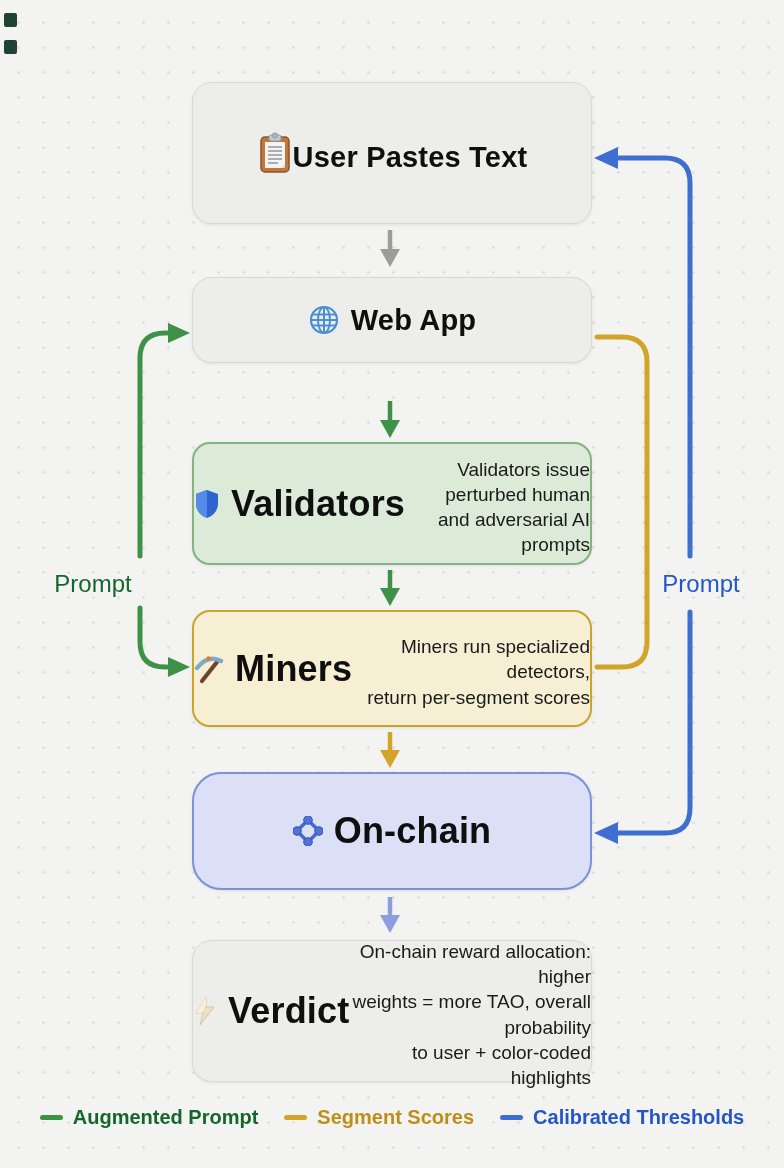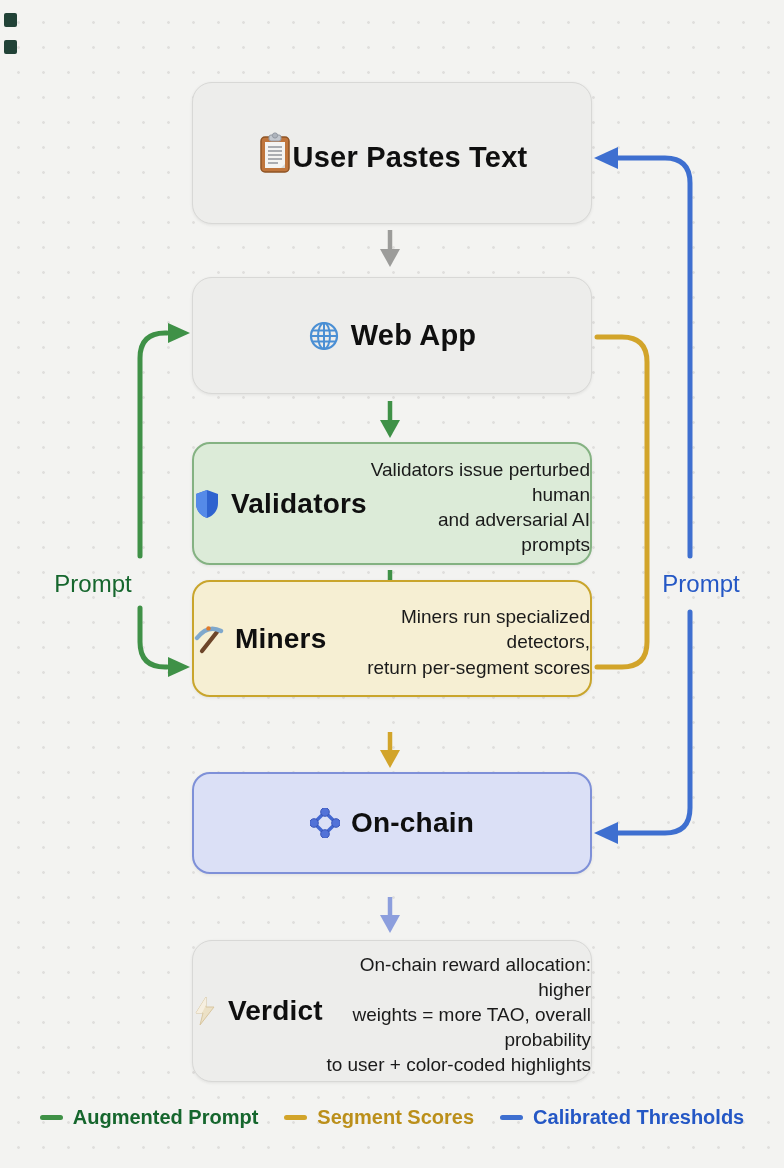--- a/index.html
+++ b/index.html
@@ -15,21 +15,21 @@
     position:absolute;left:192px;width:400px;box-sizing:border-box;
     border-radius:20px;display:flex;flex-direction:row;align-items:center;justify-content:center;
     box-shadow:0 1px 3px rgba(70,70,70,.10);
   }
   .node.gray{background:var(--box_gray_bg);border:1.5px solid var(--box_gray_border);}
   .node.green{background:var(--green_bg);border:2px solid var(--green_border);border-radius:18px;}
   .node.gold{background:var(--gold_bg);border:2px solid var(--gold_border);border-radius:18px;}
   .node.blue{background:var(--blue_bg);border:2px solid var(--blue_border);border-radius:18px;}
   .hdr{display:flex;align-items:center;justify-content:center;gap:11px;}
   .icon{display:flex;align-items:center;justify-content:center;line-height:0;}
-  .title{font-size:28px;font-weight:700;color:var(--title_color);letter-spacing:.2px;}
+  .title{font-size:36px;font-weight:700;color:var(--title_color);letter-spacing:.2px;}
   .title.big{font-size:29px;}
   .subtitle{
     margin-top:7px;font-size:19px;line-height:1.32;color:var(--subtitle_color);
     text-align:right;white-space:pre-line;
   }
   .edge-label{
     position:absolute;width:100px;text-align:center;font-size:24px;font-weight:500;
   }
   #legend{
     position:absolute;left:0;top:1106px;width:784px;display:flex;align-items:center;
@@ -106,21 +106,21 @@
             <line x1="11" y1="27" x2="25" y2="27"></line>
           <line x1="11" y1="31" x2="21" y2="31"></line>
         </g>
         <rect x="12" y="3" width="12" height="6" rx="2" fill="#c3c8cf" stroke="#949aa3" stroke-width="1"></rect>
         <circle cx="18" cy="3.5" r="2.6" fill="#aeb4bc" stroke="#949aa3" stroke-width="1"></circle>
       </svg>
     </span>
     <div class="title big" style="margin-top:9px;">User Pastes Text</div>
   </div>
 
-  <div class="node gray" style="top:277px;height:117px;">
+  <div class="node gray" style="top:277px;height:86px;">
     <div class="hdr">
       <span class="icon">
         <svg width="32" height="32" viewBox="0 0 32 32">
           <circle cx="16" cy="16" r="13" stroke="#4a8fd4" stroke-width="2.2" fill="none"></circle>
           <ellipse cx="16" cy="16" rx="6" ry="13" stroke="#4a8fd4" stroke-width="2" fill="none"></ellipse>
           <line x1="16" y1="3" x2="16" y2="29" stroke="#4a8fd4" stroke-width="2"></line>
           <line x1="5" y1="10.5" x2="27" y2="10.5" stroke="#4a8fd4" stroke-width="2"></line>
           <line x1="3" y1="16" x2="29" y2="16" stroke="#4a8fd4" stroke-width="2"></line>
           <line x1="5" y1="21.5" x2="27" y2="21.5" stroke="#4a8fd4" stroke-width="2"></line>
         </svg>
@@ -136,36 +136,36 @@
           <path d="M13 1 L24 5 V14 C24 22 19 27 13 29 C7 27 2 22 2 14 V5 Z" fill="#2f63cf"></path>
           <path d="M13 1 L13 29 C7 27 2 22 2 14 V5 Z" fill="#558ae8"></path>
         </svg>
       </span>
       <div class="title">Validators</div>
     </div>
     <div class="subtitle">Validators issue perturbed human
 and adversarial AI prompts</div>
   </div>
 
-  <div class="node gold" style="top:580px;height:117px;">
+  <div class="node gold" style="top:610px;height:117px;">
     <div class="hdr">
       <span class="icon">
         <svg width="30" height="30" viewBox="0 0 30 30">
           <line x1="8" y1="27" x2="23" y2="8" stroke="#6d4529" stroke-width="4.2" stroke-linecap="round"></line>
           <path d="M3 14 Q14 0 27 7" stroke="#7fa8cc" stroke-width="4.4" fill="none" stroke-linecap="round"></path>
           <circle cx="14.5" cy="4.4" r="2.2" fill="#e07b2a"></circle>
         </svg>
       </span>
       <div class="title">Miners</div>
     </div>
     <div class="subtitle">Miners run specialized detectors,
 return per-segment scores</div>
   </div>
 
-  <div class="node blue" style="top:772px;height:102px;">
+  <div class="node blue" style="top:772px;height:118px;border-radius:29px;">
     <div class="hdr">
       <span class="icon">
         <svg width="30" height="30" viewBox="0 0 30 30">
           <path d="M15 4 L26 15 L15 26 L4 15 Z" stroke="#4468d1" stroke-width="3.4" fill="none" stroke-linejoin="round"></path>
           <circle cx="15" cy="4" r="4.3" fill="#5272d8" stroke="#3a55b8" stroke-width="1"></circle>
           <circle cx="26" cy="15" r="4.3" fill="#5272d8" stroke="#3a55b8" stroke-width="1"></circle>
           <circle cx="15" cy="26" r="4.3" fill="#5272d8" stroke="#3a55b8" stroke-width="1"></circle>
           <circle cx="4" cy="15" r="4.3" fill="#5272d8" stroke="#3a55b8" stroke-width="1"></circle>
         </svg>
       </span>

